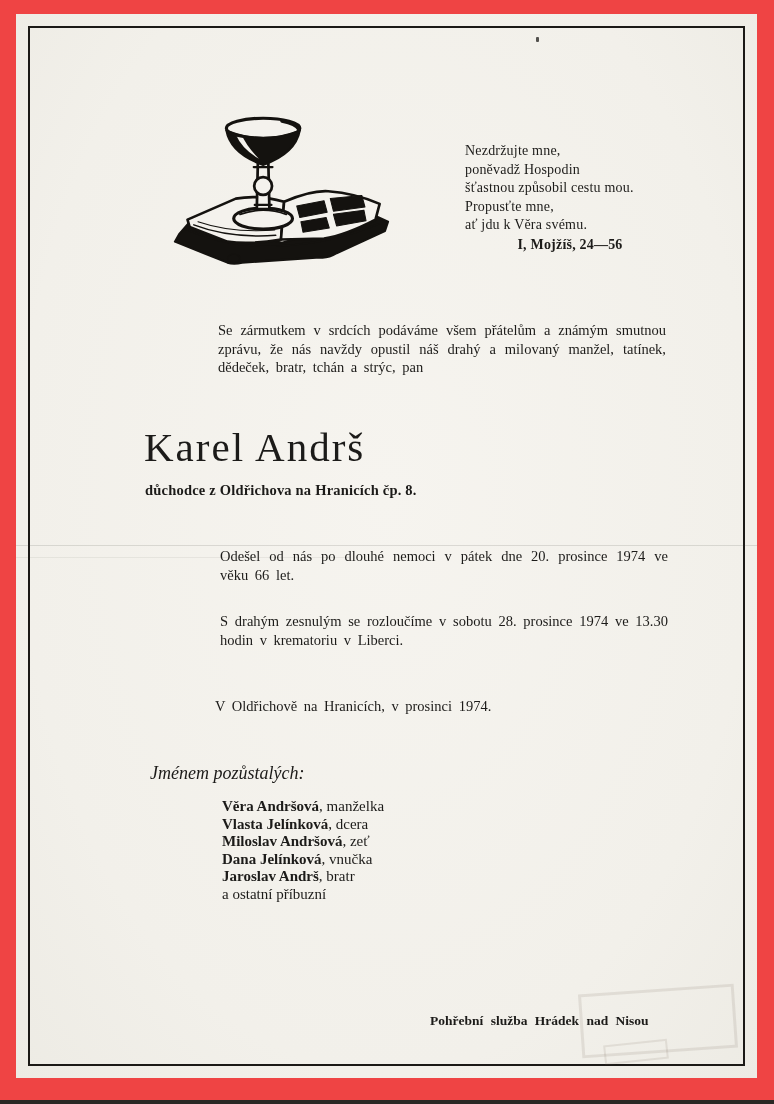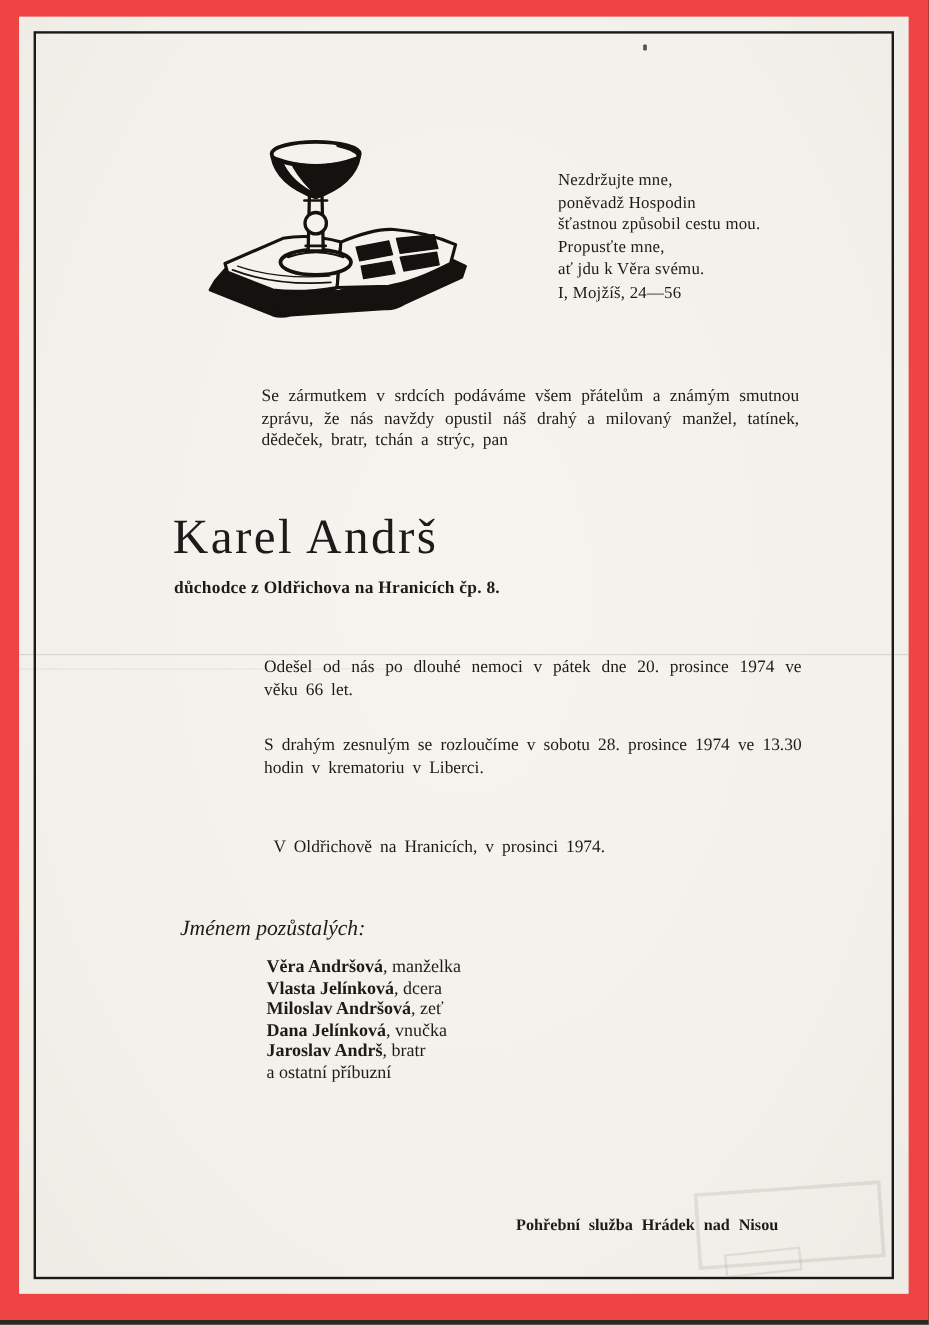--- a/index.html
+++ b/index.html
@@ -14,27 +14,27 @@
     background:#f4f2ed;
     background-image:radial-gradient(ellipse at 50% 45%, #f6f4ef 0%, #f2f0ea 70%, #edebe4 100%);
   }
   .rule-frame{
     position:absolute;inset:12px;border:2px solid #1b1916;pointer-events:none;
   }
   .abs{position:absolute;}
   
   .verse{left:449px;top:128px;width:220px;font-size:14px;line-height:18.5px;letter-spacing:.2px;}
   .verse span{display:block;}
-  .verse .cite{text-align:left;padding-right:10px;margin-top:1px;}
+  .verse .cite{text-align:center;padding-right:10px;margin-top:1px;font-weight:bold;}
   
   .para{width:448px;font-size:14.5px;line-height:18.5px;text-align:justify;word-spacing:3px;}
   .p-intro{left:202px;top:307px;}
   .p-death{left:204px;top:533px;}
   .p-funeral{left:204px;top:598px;}
-  .p-place{left:212px;top:683px;text-align:left;font-family:Liberation Serif, serif;}
+  .p-place{left:199px;top:683px;text-align:left;font-family:Liberation Serif, serif;}
   
   .deceased-name{left:128px;top:409px;font-family:Liberation Serif, serif;font-size:41px;line-height:48px;letter-spacing:2px;font-weight:400;}
   .deceased-sub{left:129px;top:468px;font-size:14.5px;font-weight:bold;letter-spacing:.2px;}
   
   .surv-head{left:134px;top:749px;font-size:18px;font-style:italic;}
   .surv-list{left:206px;top:784px;font-size:15px;line-height:17.5px;}
   .surv-row{white-space:nowrap;}
   .sname{font-weight:bold;}
   .srel::before{content:", ";}
   

